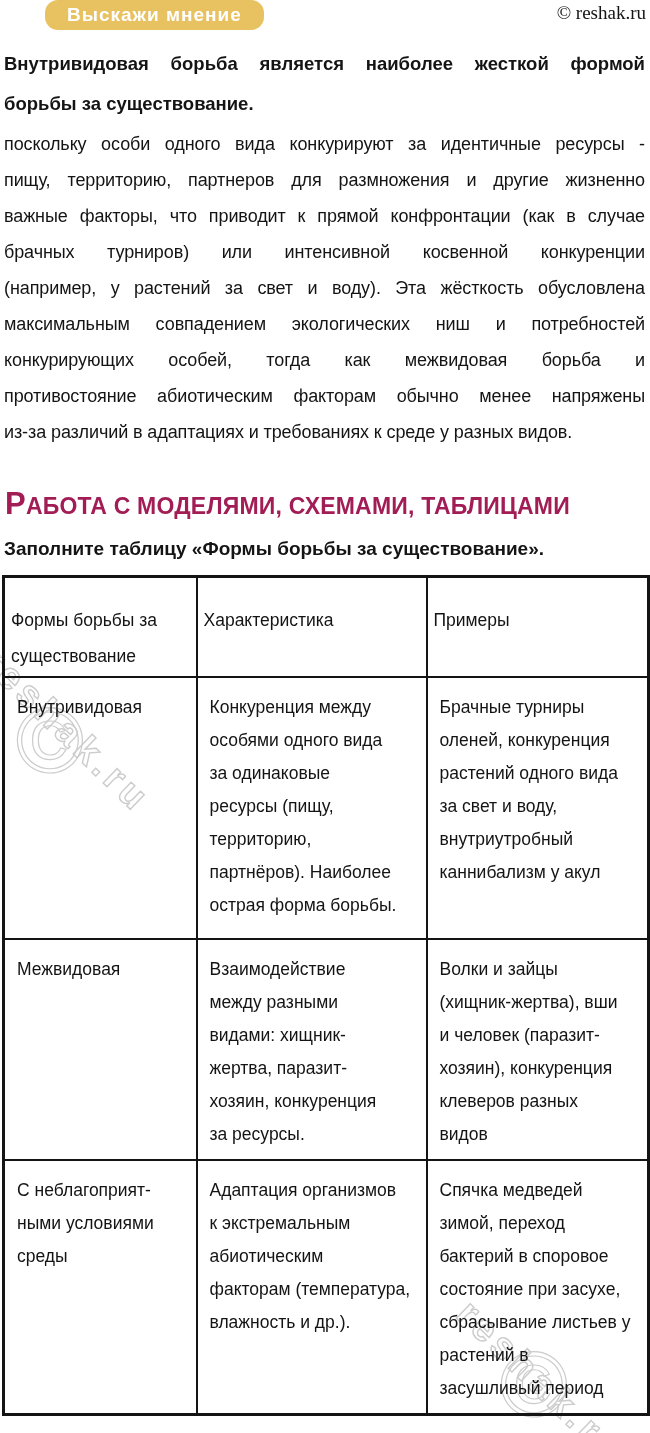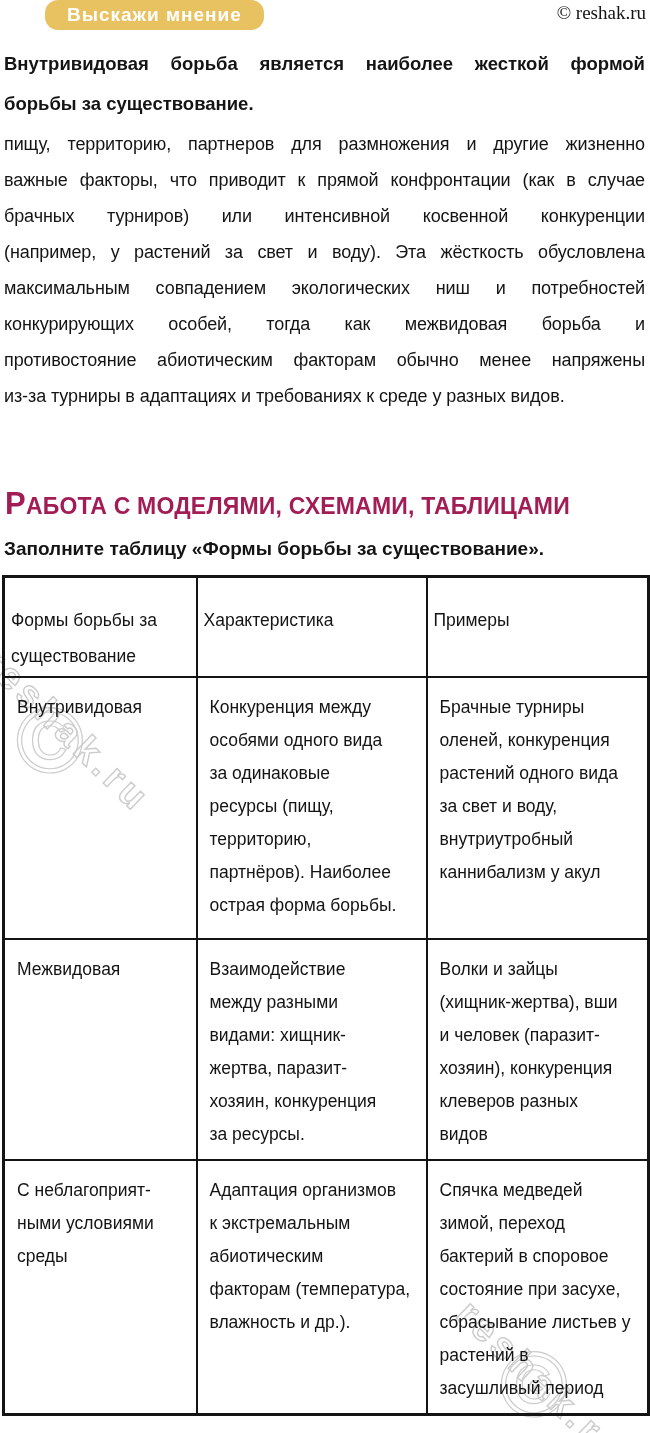--- a/index.html
+++ b/index.html
@@ -82,28 +82,29 @@
 
   <div class="badge">Выскажи мнение</div>
   <div class="copyright">© reshak.ru</div>
 
   <div class="statement jlines">
       <div>Внутривидовая борьба является наиболее жесткой формой</div>
       <div>борьбы за существование.</div>
     </div>
 
   <div class="answer jlines">
+      <div>поскольку особи одного вида конкурируют за идентичные ресурсы -</div>
       <div>пищу, территорию, партнеров для размножения и другие жизненно</div>
       <div>важные факторы, что приводит к прямой конфронтации (как в случае</div>
       <div>брачных турниров) или интенсивной косвенной конкуренции</div>
       <div>(например, у растений за свет и воду). Эта жёсткость обусловлена</div>
       <div>максимальным совпадением экологических ниш и потребностей</div>
       <div>конкурирующих особей, тогда как межвидовая борьба и</div>
       <div>противостояние абиотическим факторам обычно менее напряжены</div>
-      <div>из-за турниры в адаптациях и требованиях к среде у разных видов.</div>
+      <div>из-за различий в адаптациях и требованиях к среде у разных видов.</div>
     </div>
 
   <h2 class="section-heading">РАБОТА С МОДЕЛЯМИ, СХЕМАМИ, ТАБЛИЦАМИ</h2>
 
   <div class="task">Заполните таблицу «Формы борьбы за существование».</div>
 
   <table class="struggle">
     <colgroup>
       <col style="width:193px">
       <col style="width:230px">

